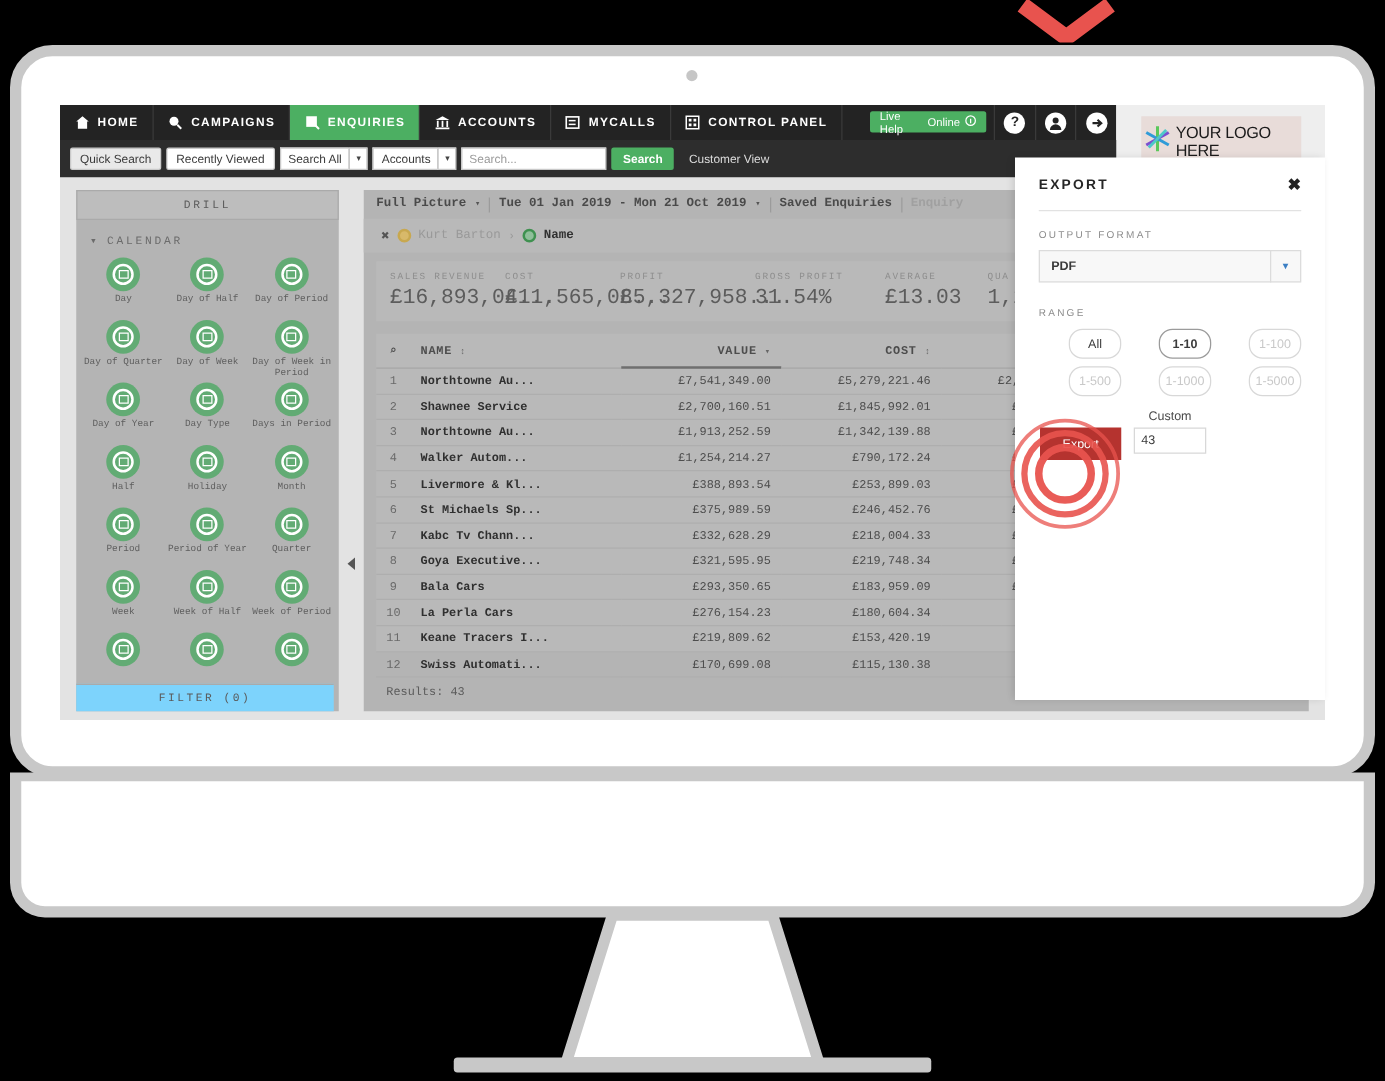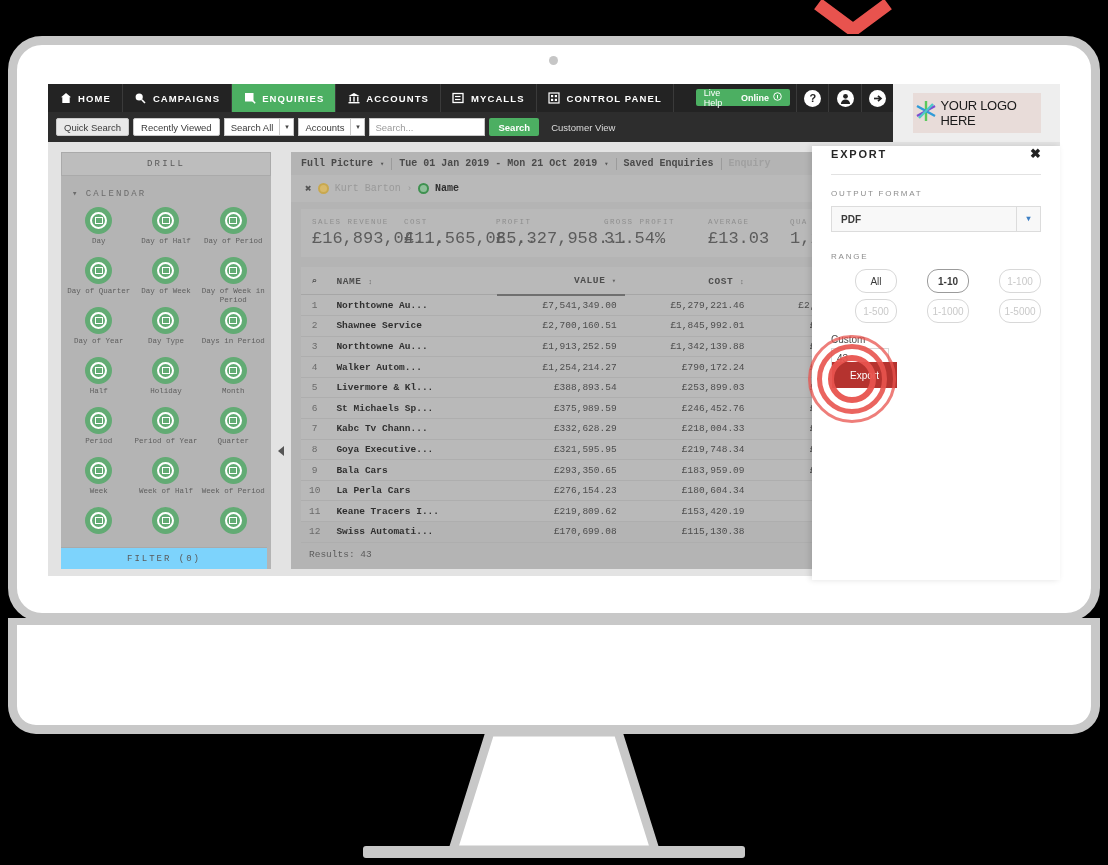--- a/index.html
+++ b/index.html
@@ -62,21 +62,21 @@
   }
   .nav-item.active { background: #4caf62; }
   .nav-icon { width: 13px; height: 13px; display: inline-flex; align-items:center; justify-content:center; }
   .nav-spacer { flex: 1; border-right: none; }
   .livehelp {
     background: #4caf62; color: #fff; font-size: 9px;
     padding: 3px 8px; border-radius: 2px; margin: 5px 6px 0 0;
     display: flex; align-items: center; gap: 4px; height: 17px;
     align-self: flex-start;
   }
-  .livehelp b { font-weight: bold; }
+  .livehelp b { font-weight: normal; }
   .nav-circle-btn {
     width: 34px; border-left: 1px solid #3a3a3a;
     display: flex; align-items: center; justify-content: center;
   }
   .circ {
     width: 17px; height: 17px; border-radius: 50%;
     background: #fff; color: #232323;
     display: flex; align-items: center; justify-content: center;
     font-size: 11px; font-weight: bold;
   }
@@ -213,24 +213,24 @@
   td.idx { color: #6a6a6a; text-align: center; width: 22px; }
   td.nm { font-weight: bold; color: #2f2f2f; }
   td.num { text-align: right; }
   th.r { text-align: right; }
   th.l { text-align: left; }
   .sorticon { font-size: 7px; color: #666; }
   .results { font-size: 9.5px; color: #5c5c5c; padding: 6px 0 0 8px; }
 
   
   .export-panel {
-    position: absolute; left: 812px; top: 146px;
+    position: absolute; left: 812px; top: 126px;
     width: 248px; height: 434px; background: #fff;
     box-shadow: -2px 0 6px rgba(0,0,0,0.12);
-    padding: 0 19px;
+    padding: 14px 19px;
   }
   .ep-head { display: flex; align-items: center; justify-content: space-between; }
   .ep-title { font-size: 11px; font-weight: bold; letter-spacing: 1.8px; color: #262626; }
   .ep-close { font-size: 13px; font-weight: bold; color: #222; }
   .ep-rule { height: 1px; background: #e2e2e2; margin: 13px 0 14px 0; }
   .ep-lbl { font-size: 8px; letter-spacing: 1.8px; color: #8d8d8d; margin-bottom: 8px; }
   .ep-select {
     height: 26px; border: 1px solid #dcdcdc; background: #f8f8f8;
     display: flex; align-items: center; justify-content: space-between;
     font-size: 10px; font-weight: bold; color: #3a3a3a; padding-left: 9px;
@@ -242,21 +242,21 @@
   }
   .ep-gap { height: 20px; }
   .range-grid { display: grid; grid-template-columns: repeat(3,1fr); gap: 6px; }
   .rg-btn {
     height: 24px; border: 1px solid #d8d8d8; border-radius: 11px;
     display: flex; align-items: center; justify-content: center;
     font-size: 10px; color: #3b3b3b; margin-left: 24px;
   }
   .rg-btn.sel { border-color: #9b9b9b; font-weight: bold; }
   .rg-btn.dis { color: #c9c9c9; }
-  .custom-wrap { margin-top: 11px; text-align: left; }
+  .custom-wrap { margin-top: 11px; text-align: center; }
   .custom-lbl { font-size: 10px; color: #4a4a4a; margin-bottom: 3px; }
   .custom-input {
     width: 58px; height: 21px; border: 1px solid #d8d8d8; background: #fff;
     font-size: 10px; color: #3a3a3a; display: inline-flex; align-items: center; padding-left: 5px;
   }
   .export-btn {
     position: absolute; left: 20px; top: 216px;
     width: 65px; height: 26px; background: #b5332f; color: #fff;
     font-size: 10px; display: flex; align-items: center; justify-content: center;
   }

